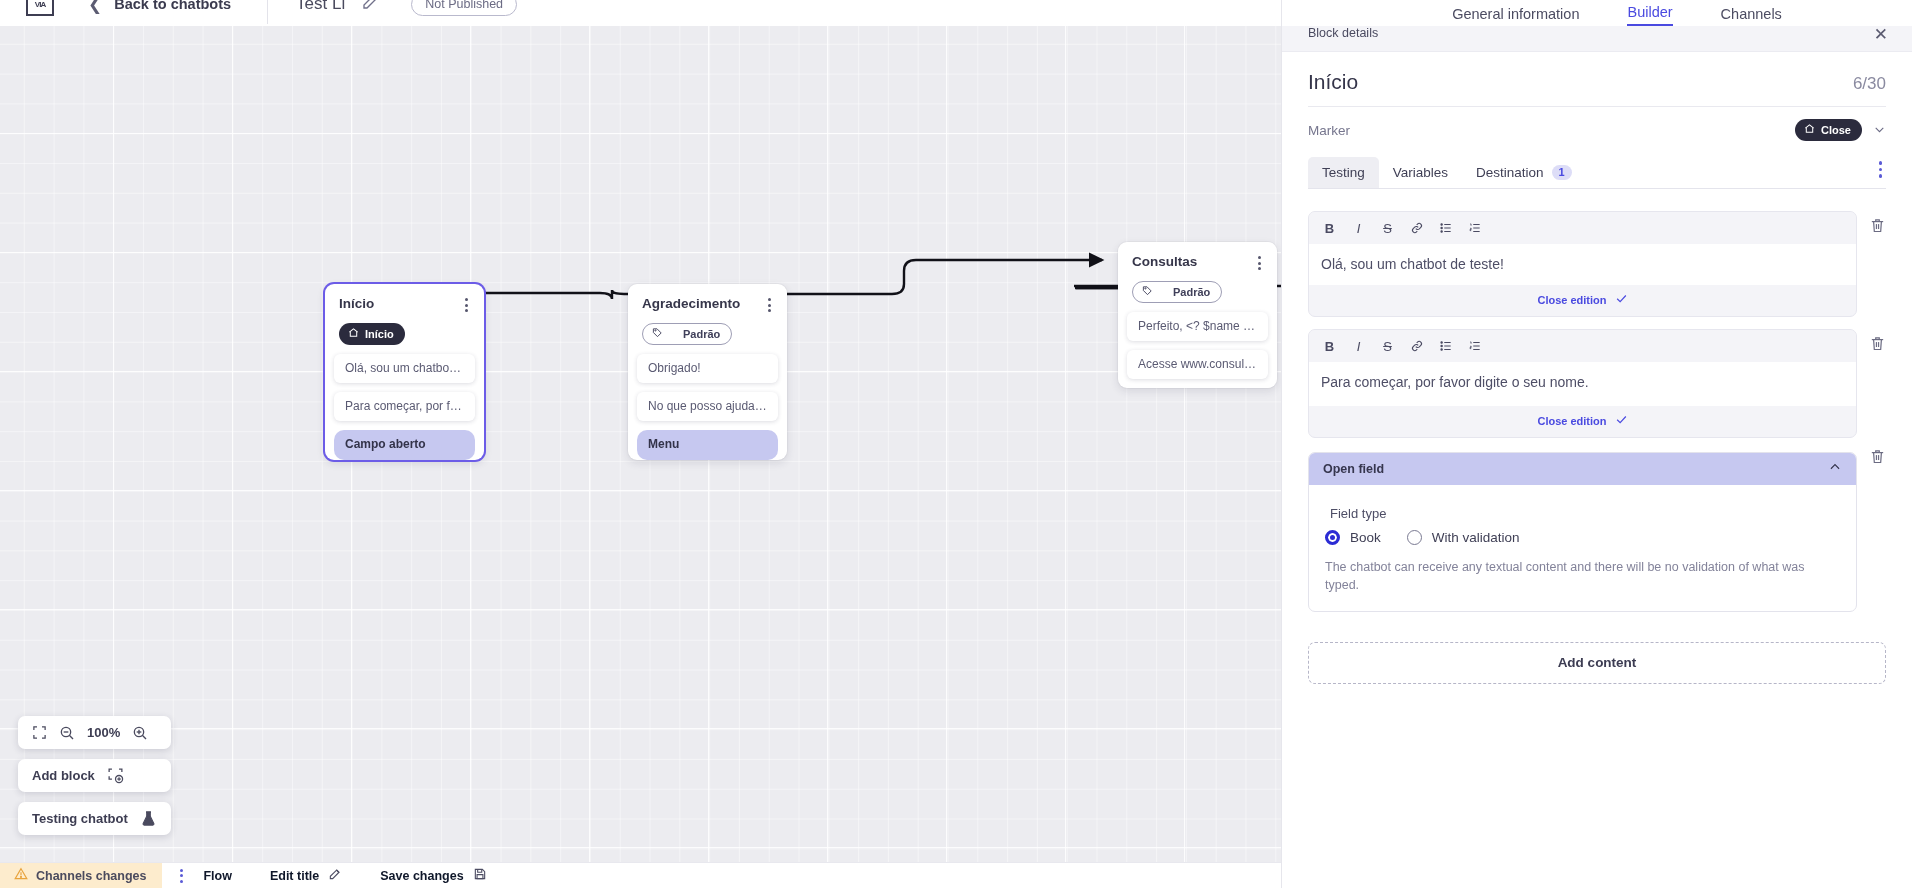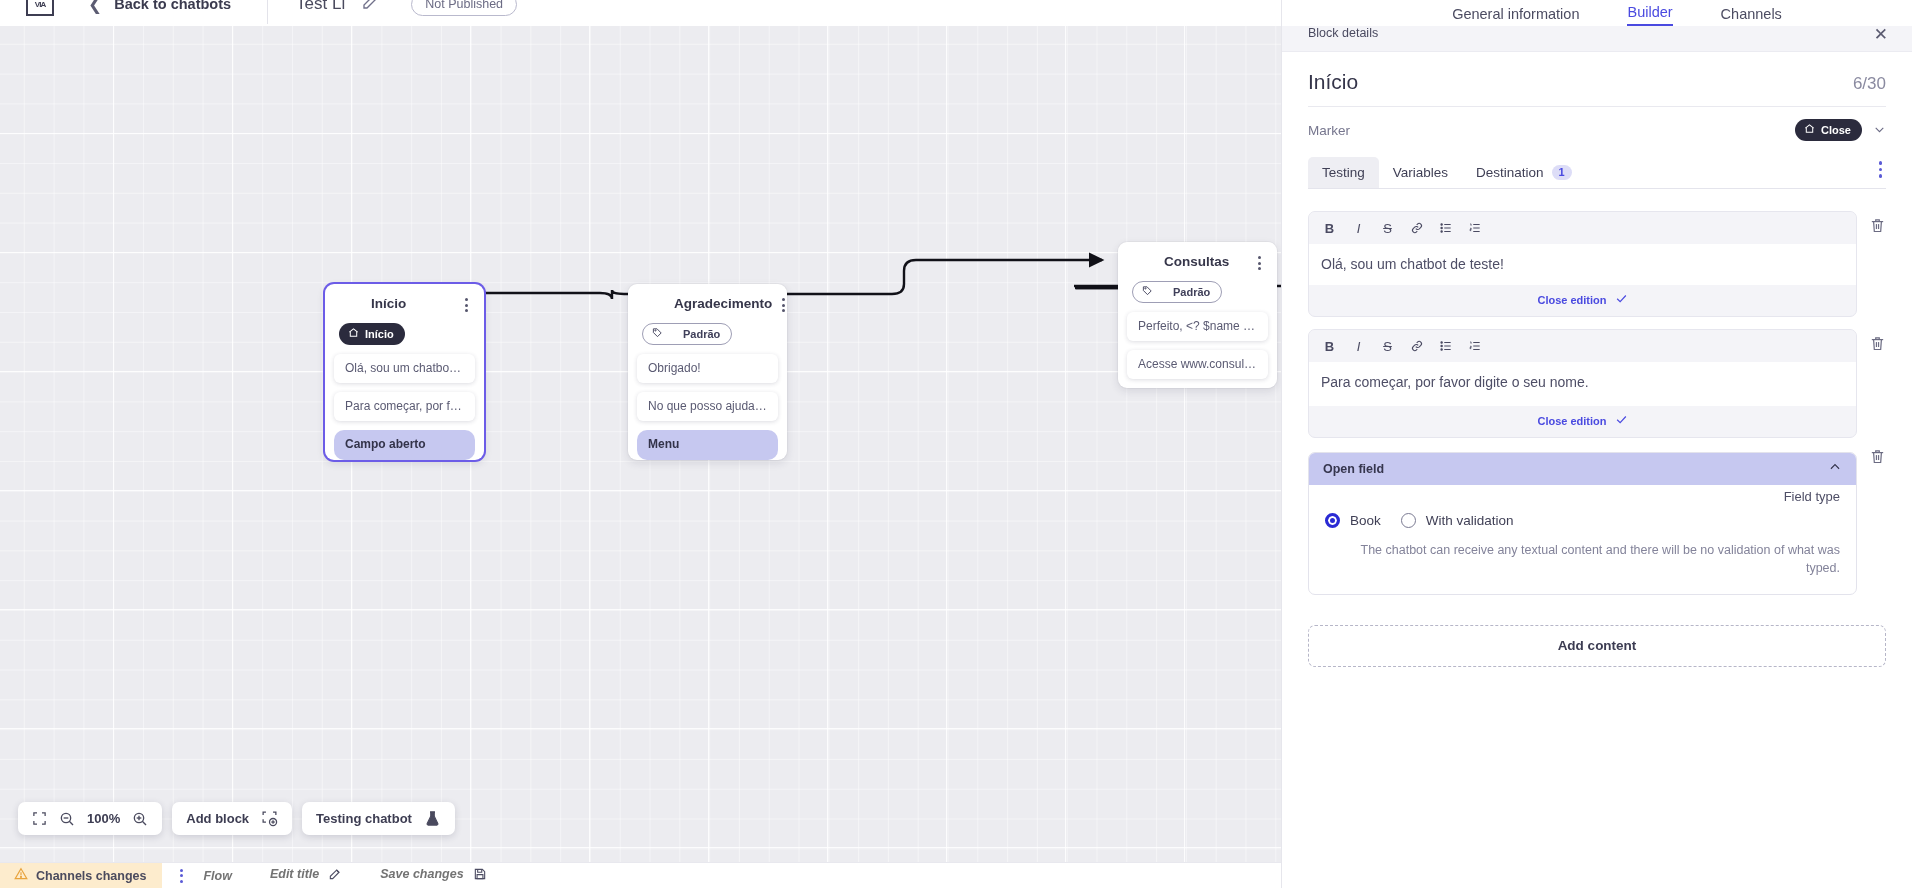--- a/index.html
+++ b/index.html
@@ -53,21 +53,21 @@
   }
   .edges { position: absolute; inset: 0; width: 1561px; height: 836px; pointer-events: none; }
 
   
   .node {
     position: absolute; background: #ffffff; border-radius: 9px;
     box-shadow: 0 3px 9px rgba(40,40,70,0.12), 0 0 0 1px rgba(0,0,0,0.03);
     padding: 10px 0 9px;
   }
   .node.selected { box-shadow: 0 0 0 2px #6c5ce7, 0 3px 9px rgba(40,40,70,0.14); }
-  .node-head { display: flex; align-items: flex-start; justify-content: space-between; padding: 2px 14px 0; margin-left: 32px; }
+  .node-head { display: flex; align-items: flex-start; justify-content: space-between; padding: 2px 14px 0; }
   .node-title { font-size: 13.5px; font-weight: bold; color: #36364a; line-height: 1.2; }
   .kebab { display: flex; flex-direction: column; gap: 2.5px; padding: 2px 2px 2px 10px; cursor: pointer; }
   .kebab i { width: 3px; height: 3px; border-radius: 50%; background: #55556c; display: block; }
   .tag-row { padding: 9px 14px 0; }
   .tag-start {
     display: inline-flex; align-items: center; gap: 6px;
     background: #2b2b3d; color: #ffffff; border-radius: 13px;
     padding: 4px 11px 5px 9px; font-size: 11px; font-weight: bold;
   }
   .tag-padrao {
@@ -81,42 +81,42 @@
     padding: 7px 11px 8px; font-size: 12px; color: #5a5a72;
     white-space: nowrap; overflow: hidden; text-overflow: ellipsis;
   }
   .msg.hl {
     background: #c6c8f0; color: #33334a; font-weight: bold; box-shadow: none;
     border-radius: 10px; margin-bottom: -9px; padding-bottom: 9px;
   }
   .node-body { }
 
   
-  .cv-toolbar { position: absolute; left: 18px; bottom: 27px; display: flex; gap: 10px; z-index: 20; }
+  .cv-toolbar { position: absolute; left: 18px; bottom: 27px; display: flex; gap: 10px; z-index: 20; flex-direction: column; }
   .cv-group {
     background: #ffffff; border-radius: 7px; box-shadow: 0 2px 7px rgba(40,40,70,0.16);
     height: 33px; display: flex; align-items: center; padding: 0 14px; gap: 12px;
     font-size: 13px; color: #4a4a5e;
   }
   .cv-group span.lbl { font-weight: bold; color: #3d3d52; }
   .ic { display: inline-flex; align-items: center; justify-content: center; cursor: pointer; }
 
   
   .statusbar {
     position: absolute; bottom: 0; left: 0; width: 1561px; height: 26px;
     background: #ffffff; display: flex; align-items: center;
     border-top: 1px solid #e8e8ee; font-size: 12.5px; z-index: 30;
   }
   .unsaved {
     display: flex; align-items: center; gap: 8px; height: 26px;
     background: #fdeccd; padding: 0 16px 0 14px; color: #4b4b5e; font-weight: bold;
   }
   .sb-kebab { display: flex; flex-direction: column; gap: 2.5px; margin: 0 20px 0 18px; cursor: pointer; }
   .sb-kebab i { width: 3px; height: 3px; border-radius: 50%; background: #5b5bd6; display: block; }
-  .sb-item { display: flex; gap: 9px; margin-right: 38px; color: #737373; font-weight: bold; cursor: pointer; font-style: italic; }
+  .sb-item { display: flex; align-items: center; gap: 9px; margin-right: 38px; color: #0f172a; font-weight: bold; cursor: pointer; }
 
   
   .rpanel {
     position: absolute; top: 0; right: 0; width: 631px; height: 888px;
     background: #ffffff; border-left: 1px solid #e6e6ec; z-index: 50;
   }
   .rtabs {
     display: flex; align-items: flex-end; justify-content: center; gap: 48px;
     height: 26px; padding-left: 40px;
   }
@@ -175,23 +175,23 @@
   .trash { padding-top: 6px; cursor: pointer; }
 
   .openfield {
     margin-top: 14px; border-radius: 7px; overflow: hidden; border: 1px solid #e3e3ec; background: #fff;
     flex: 1;
   }
   .of-head {
     background: #c6c8f0; display: flex; align-items: center; justify-content: space-between;
     padding: 7px 14px 8px; font-size: 12.5px; font-weight: bold; color: #36364e;
   }
-  .of-body { padding: 4px 16px 16px; text-align: right; }
+  .of-body { padding: 21px 16px 16px; }
   .of-lbl { font-size: 13px; color: #4e4e66; margin-bottom: 9px; padding-left: 5px; }
-  .of-radios { display: flex; align-items: center; gap: 20px; }
+  .of-radios { display: flex; align-items: center; gap: 26px; }
   .radio-opt { display: flex; align-items: center; gap: 10px; font-size: 13.5px; color: #3f3f55; cursor: pointer; }
   .rdo { width: 15px; height: 15px; border-radius: 50%; border: 1.5px solid #7a7a92; background: #fff; flex: none; }
   .rdo.on { border: 3.5px solid #2b2bd4; background: #2b2bd4; box-shadow: inset 0 0 0 2px #fff; }
   .of-desc { margin-top: 13px; font-size: 12.5px; color: #83839a; line-height: 1.45; }
   .add-content {
     margin-top: 30px; border: 1.5px dashed #b6b6c8; border-radius: 7px;
     height: 42px; display: flex; align-items: center; justify-content: center;
     font-size: 13.5px; font-weight: bold; color: #3c3c52; cursor: pointer;
   }
 </style>

